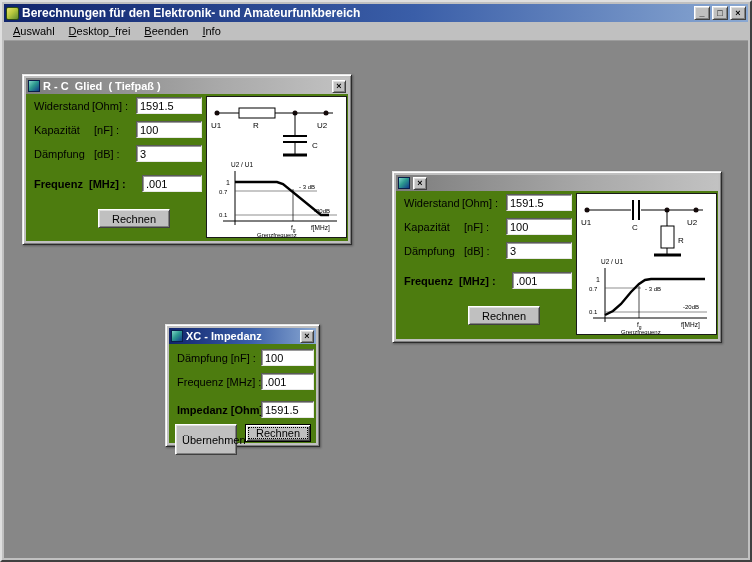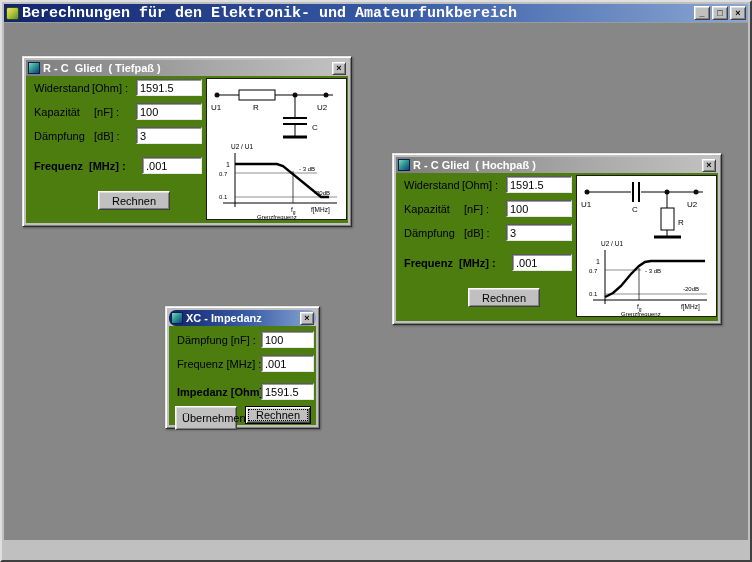--- a/index.html
+++ b/index.html
@@ -12,21 +12,21 @@
   .screen {
     position:absolute; inset:0; background:#c0c0c0;
     border:2px solid; border-color:#dfdfdf #404040 #404040 #dfdfdf;
     padding:2px;
   }
   
   .titlebar {
     height:18px; display:flex; align-items:center; gap:3px; padding:0 2px;
     background:linear-gradient(90deg,#10246c 0%,#3a5ea8 55%,#8aa8d2 100%);
   }
-  .title-text { color:#fff; font-weight:bold; font-size:15px; flex:1; white-space:pre; overflow:hidden;font-family:Liberation Mono, monospace; }
+  .title-text { color:#fff; font-weight:bold; font-size:12px; flex:1; white-space:pre; overflow:hidden; }
   .ctl-group { display:flex; gap:2px; }
   .winctl {
     width:16px; height:14px; padding:0; font-size:9px; font-weight:bold; line-height:10px;
     background:#c0c0c0; border:1px solid; border-color:#ffffff #404040 #404040 #ffffff;
     box-shadow:inset 1px 1px 0 #dfdfdf, inset -1px -1px 0 #808080;
     font-family:"Liberation Sans",sans-serif; color:#000;
   }
   .app-icon {
     width:13px; height:13px; flex:0 0 13px;
     background:linear-gradient(135deg,#e8e06a 0%,#b8c83e 45%,#5d8a2f 100%);
@@ -41,21 +41,21 @@
   .child {
     position:absolute; background:#c0c0c0; padding:3px;
     border:1px solid; border-color:#e6e6e6 #2b2b2b #2b2b2b #e6e6e6;
     box-shadow:inset 1px 1px 0 #ffffff, inset -1px -1px 0 #808080, 1px 1px 2px rgba(0,0,0,.35);
   }
   .child-title {
     height:16px; display:flex; align-items:center; gap:3px; padding:0 2px;
     font-size:11px; font-weight:bold; color:#fff;
   }
   .child-title.inactive { background:linear-gradient(90deg,#7d7d7d 0%,#a9a9a9 60%,#c2c2c2 100%); }
-  .child-title.active   { background:linear-gradient(90deg,#10246c 0%,#3a5ea8 55%,#8aa8d2 100%);border-radius:7px; }
+  .child-title.active   { background:linear-gradient(90deg,#10246c 0%,#3a5ea8 55%,#8aa8d2 100%); }
   .child-title .t { flex:1; white-space:pre; overflow:hidden; }
   .win-icon {
     width:12px; height:12px; flex:0 0 12px;
     background:linear-gradient(135deg,#7fd4c8 0%,#2d9a8f 45%,#123a8a 100%);
     border:1px solid #0a1e4a;
   }
   .xbtn {
     width:14px; height:13px; padding:0; font-size:9px; font-weight:bold; line-height:9px;
     background:#c0c0c0; border:1px solid; border-color:#ffffff #404040 #404040 #ffffff;
     box-shadow:inset 1px 1px 0 #dfdfdf, inset -1px -1px 0 #808080; color:#000;
@@ -93,20 +93,26 @@
   <div class="titlebar">
     <span class="app-icon"></span>
     <span class="title-text">Berechnungen für den Elektronik- und Amateurfunkbereich</span>
     <span class="ctl-group">
       <button class="winctl">_</button>
       <button class="winctl">□</button>
       <button class="winctl">×</button>
     </span>
   </div>
 
+  <div class="menubar">
+    <span class="menu-item"><u>A</u>uswahl</span>
+    <span class="menu-item"><u>D</u>esktop_frei</span>
+    <span class="menu-item"><u>B</u>eenden</span>
+    <span class="menu-item"><u>I</u>nfo</span>
+  </div>
 
   <div class="client">
 
     <div class="child" style="left:18px; top:33px; width:330px; height:171px;">
       <div class="child-title inactive">
         <span class="win-icon"></span>
         <span class="t">R - C  Glied  ( Tiefpaß )</span>
         <button class="xbtn">×</button>
       </div>
       <div class="child-body">
@@ -164,21 +170,20 @@
               <text x="50" y="139.5" font-size="6">Grenzfrequenz</text>
             </g>
           </svg>
         </div>
       </div>
     </div>
 
     <div class="child" style="left:388px; top:130px; width:330px; height:172px;">
       <div class="child-title inactive">
         <span class="win-icon"></span>
-        <span class="t">R - C Glied  ( Hochpaß )</span>
         <button class="xbtn">×</button>
       </div>
       <div class="child-body">
         <span class="lbl" style="left:8px;  top:6px;">Widerstand</span>
         <span class="lbl" style="left:66px; top:6px;">[Ohm] :</span>
         <input class="tb" style="left: 110px; top: 3px; width: 66px;" value="1591.5">
 
         <span class="lbl" style="left:8px;  top:30px;">Kapazität</span>
         <span class="lbl" style="left:68px; top:30px;">[nF] :</span>
         <input class="tb" style="left: 110px; top: 27px; width: 66px;" value="100">
@@ -242,19 +247,19 @@
       <div class="child-body">
         <span class="lbl" style="left:8px; top:8px;">Dämpfung [nF] :</span>
         <input class="tb" style="left: 92px; top: 5px; width: 53px;" value="100">
 
         <span class="lbl" style="left:8px; top:32px;">Frequenz [MHz] :</span>
         <input class="tb" style="left: 92px; top: 29px; width: 53px;" value=".001">
 
         <span class="lbl b" style="left:8px; top:60px;">Impedanz [Ohm] :</span>
         <input class="tb" style="left: 92px; top: 57px; width: 53px;" value="1591.5">
 
-        <button class="btn" style="left:6px; top:80px; width:62px; height:24px;">Übernehmen</button>
+        <button class="btn" style="left:6px; top:80px; width:62px; height:31px;">Übernehmen</button>
         <button class="btn btn-default" style="left:76px; top:80px; width:66px; height:18px;">Rechnen</button>
       </div>
     </div>
 
   </div>
 </div>
 
 </body></html>

